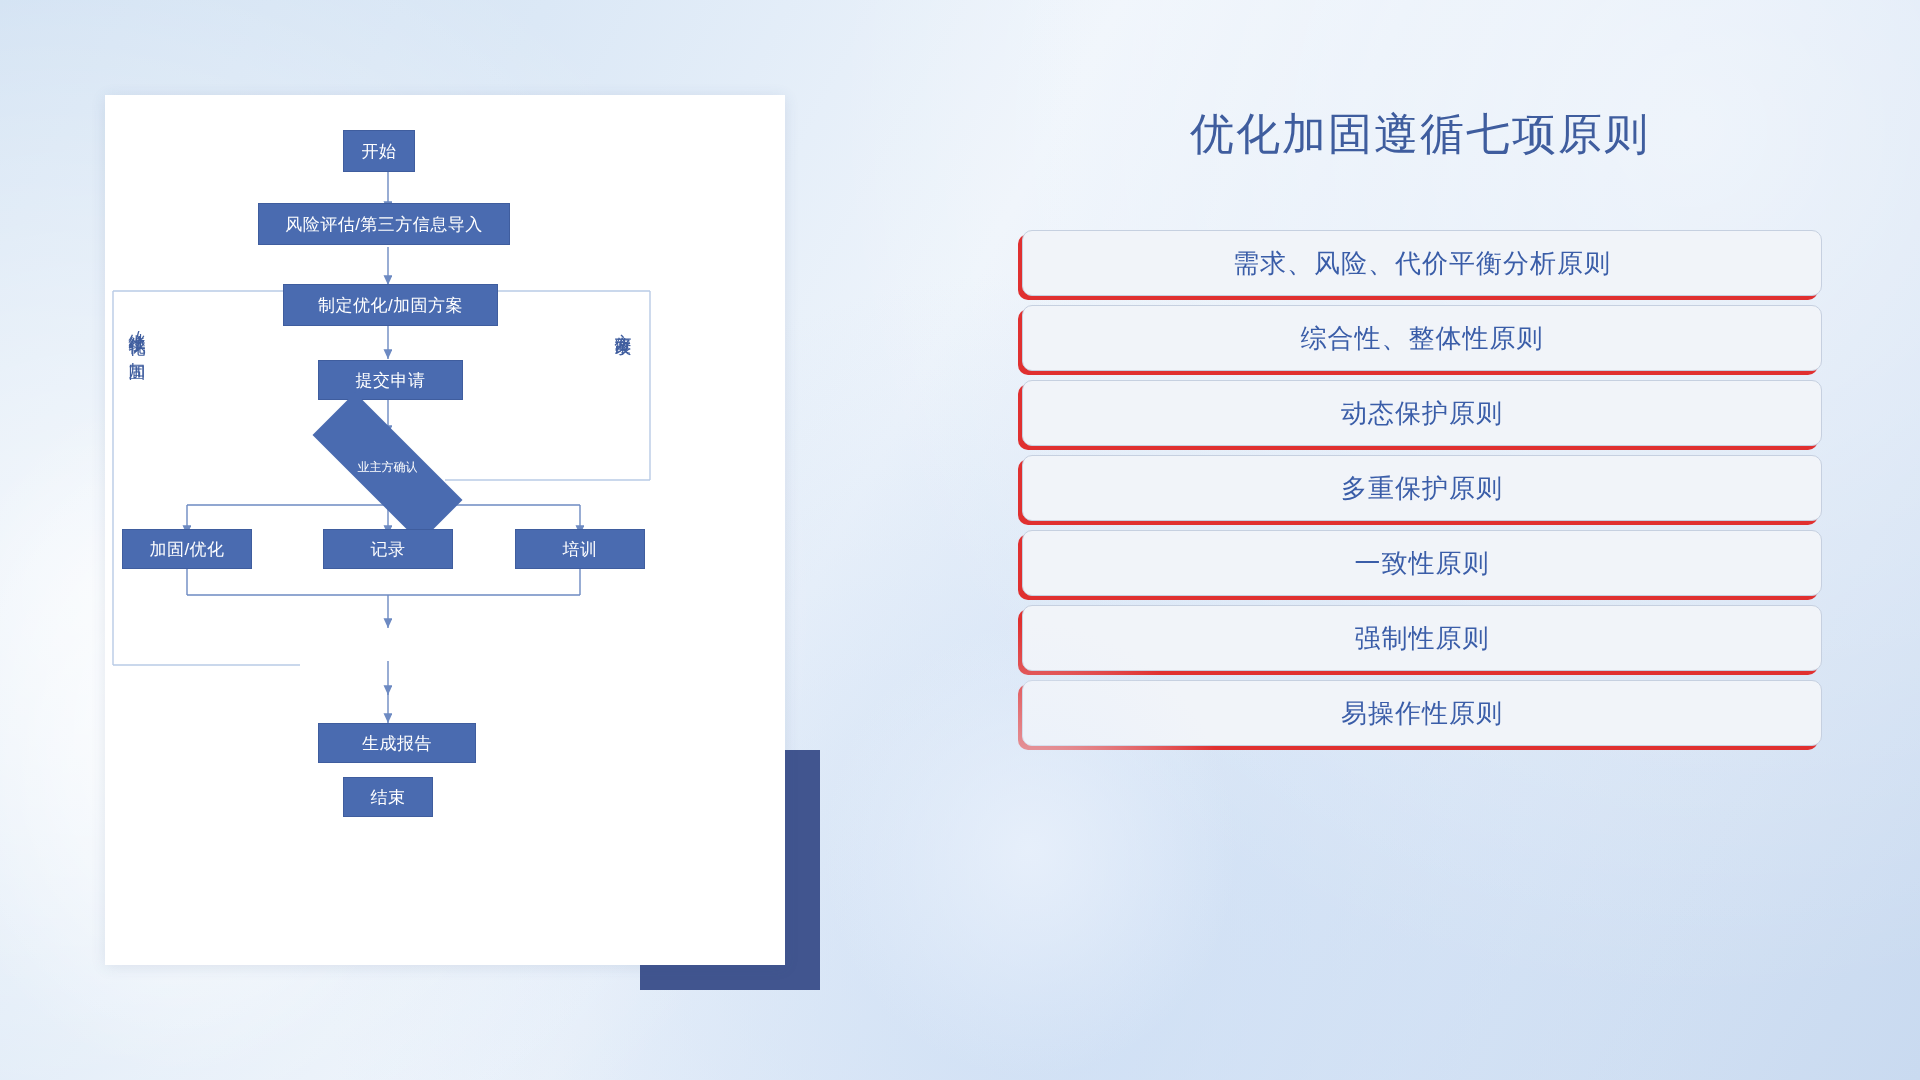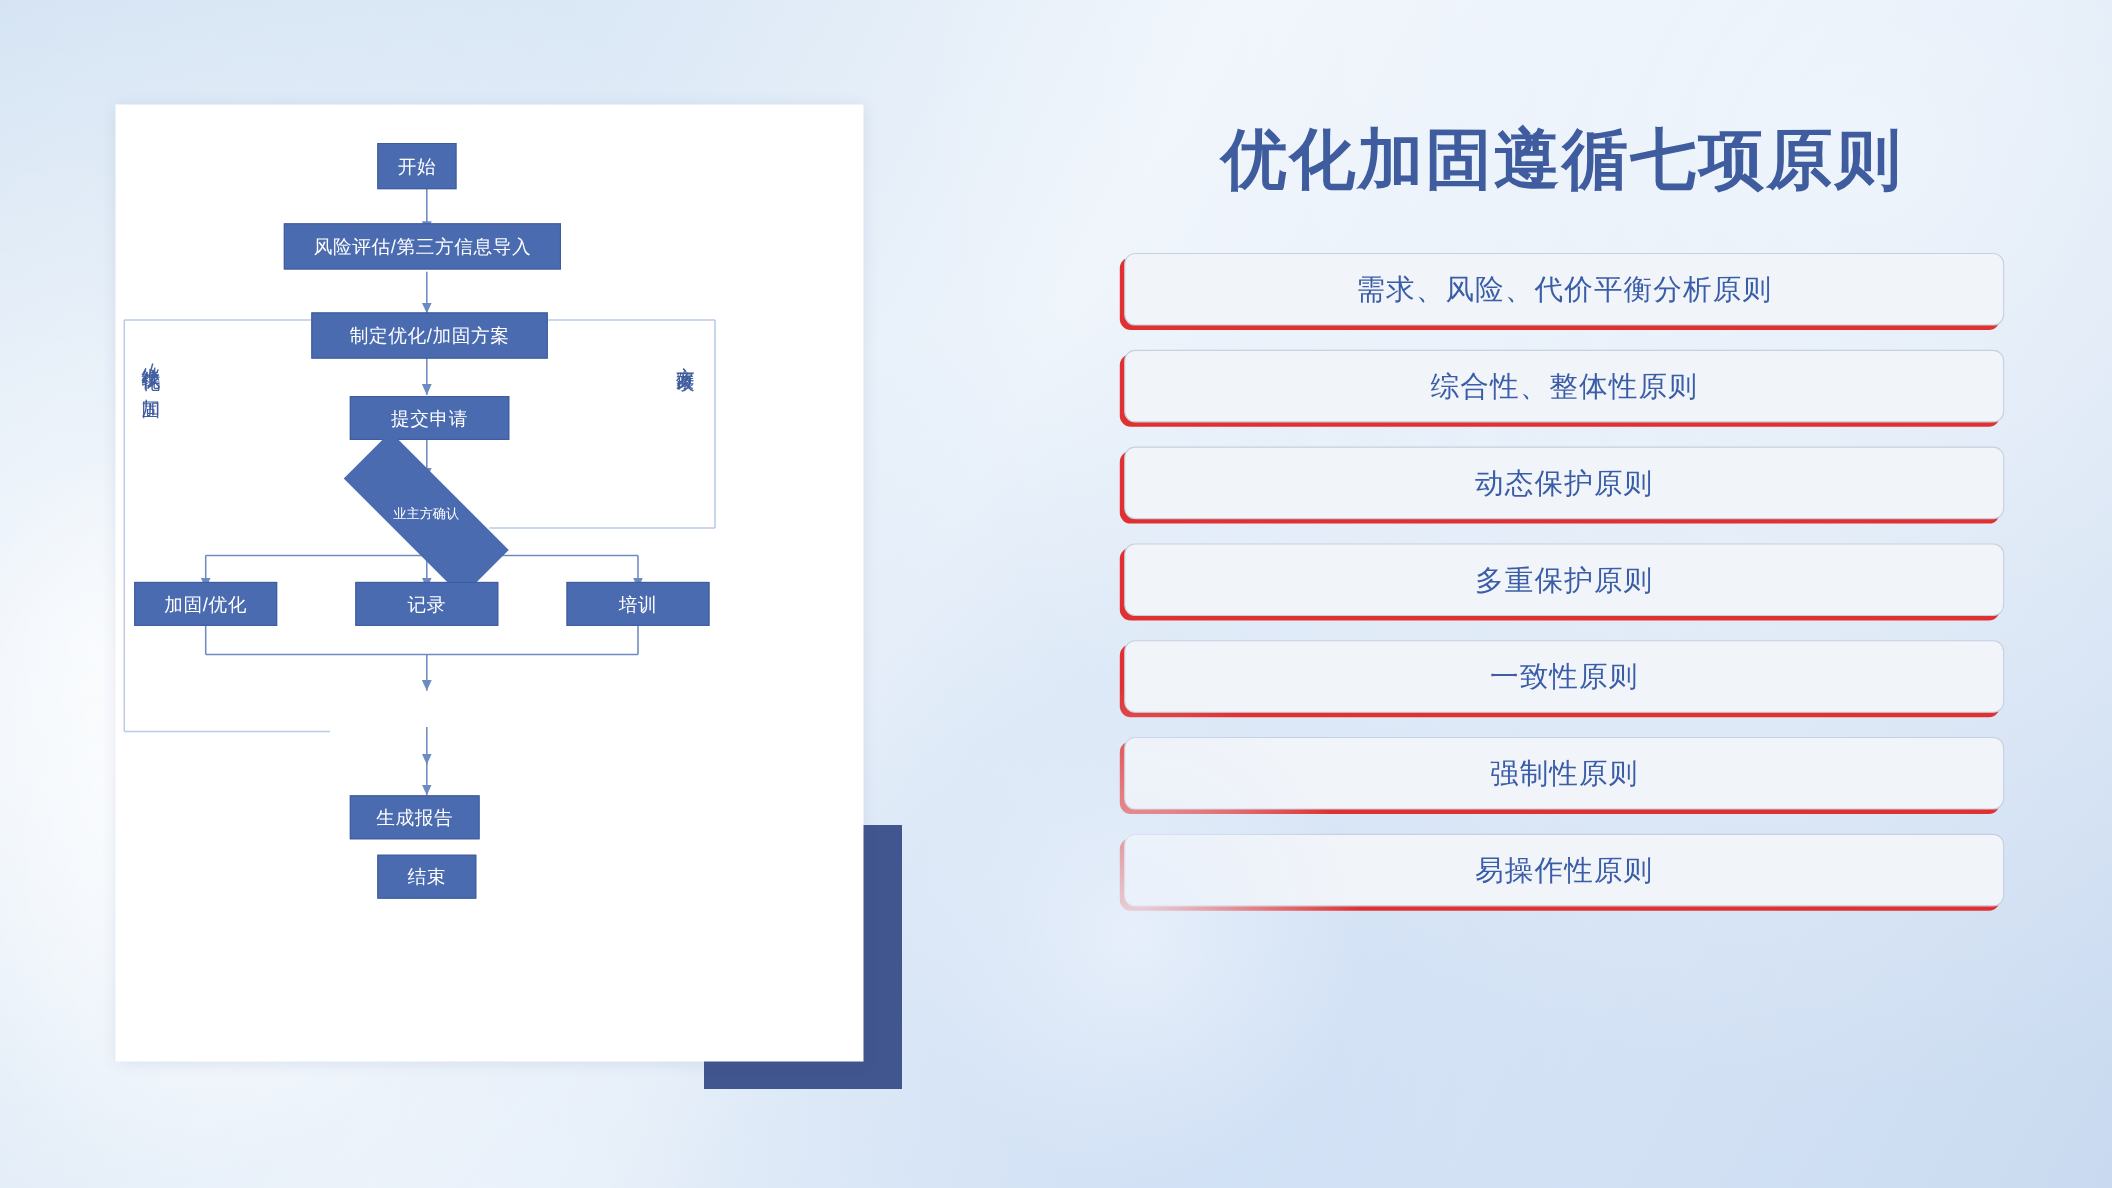--- a/index.html
+++ b/index.html
@@ -104,36 +104,36 @@
   }
   svg.lines { position: absolute; left: 0; top: 0; width: 680px; height: 870px; }
 
   
   .right-title {
     position: absolute;
     left: 1010px;
     top: 105px;
     width: 820px;
     text-align: center;
-    font-size: 60px;
-    font-weight: bold;
+    font-size: 44px;
+    font-weight: normal;
     color: #3f5d9e;
     letter-spacing: 2px;
   }
   .principle-list {
     position: absolute;
     left: 1022px;
     top: 230px;
     width: 800px;
   }
   .principle {
     position: relative;
     box-sizing: border-box;
     height: 66px;
-    margin-bottom: 22px;
+    margin-bottom: 9px;
     background: #f1f4f9;
     border: 1px solid #c6d0e0;
     border-radius: 10px;
     display: flex;
     align-items: center;
     justify-content: center;
     font-size: 26px;
     color: #3a5da8;
     letter-spacing: 1px;
     box-shadow: -4px 4px 0 0 #e03030;
@@ -210,21 +210,21 @@
 
       <div class="node" style="left:218px; top:434px; width:130px; height:40px;">
         <span>记录</span>
       </div>
 
       <div class="node" style="left:410px; top:434px; width:130px; height:40px;">
         <span>培训</span>
       </div>
 
 
-      <div class="node" style="left:213px; top:628px; width:118px; height:40px;">
+      <div class="node" style="left:213px; top:628px; width:158px; height:40px;">
         <span>生成报告</span>
       </div>
 
       <div class="node" style="left:238px; top:682px; width:90px; height:40px;">
         <span>结束</span>
       </div>
 
       <div class="vlabel" style="left:22px; top:225px; height:130px;">继续优化/加固</div>
 
       <div class="vlabel" style="left:508px; top:225px; height:100px;">方案修改</div>

